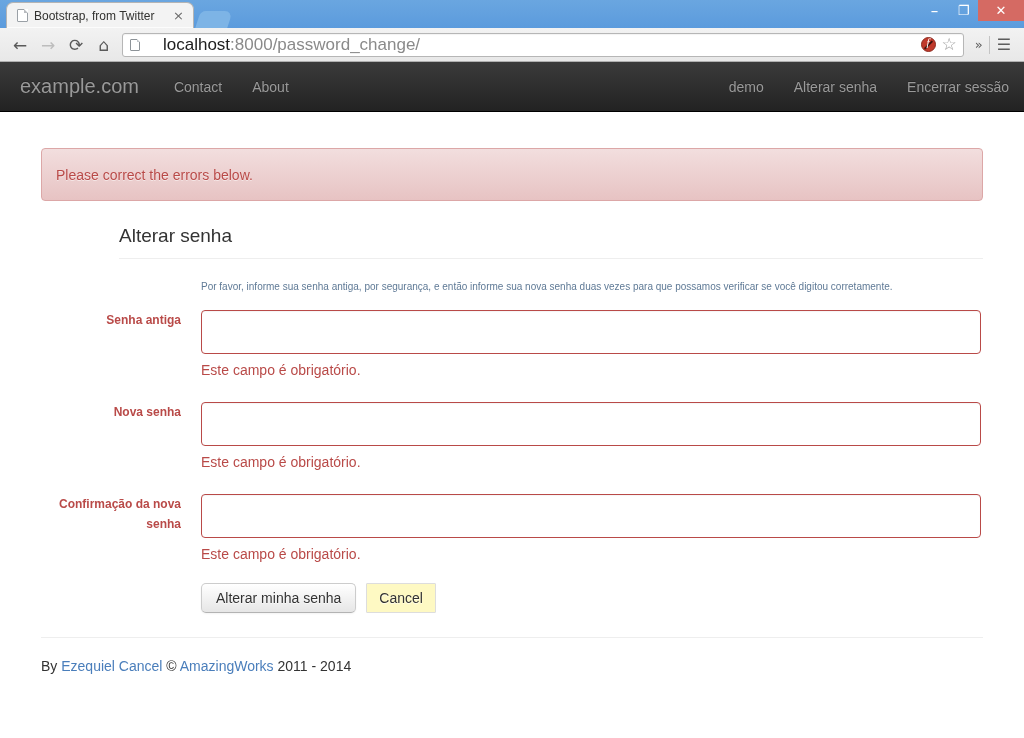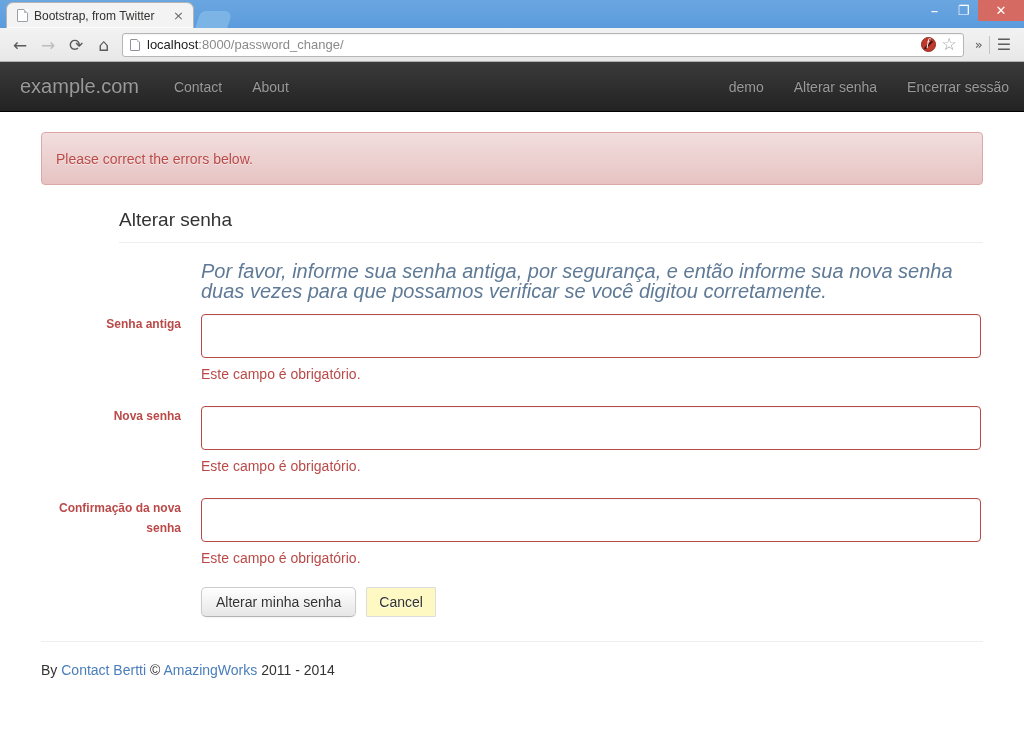--- a/index.html
+++ b/index.html
@@ -132,25 +132,26 @@
     flex: 0 0 auto;
   }
   .page-icon::after {
     content: "";
     position: absolute; right: -1px; top: -1px;
     border-width: 0 3px 3px 0;
     border-style: solid;
     border-color: #c3c7cb #fff;
   }
   .url {
-    font-size: 13px;
+    font-size: 17px;
     color: #8a8a8a;
     white-space: nowrap;
     flex: 1 1 auto;
     line-height: 15px;
+    margin-left: 16px;
   }
   .url b { color: #202020; font-weight: normal; }
   .block-icon {
     width: 15px; height: 15px;
     border-radius: 50%;
     background: #c0392b;
     border: 1px solid #8e2b20;
     position: relative;
     margin-right: 5px;
     flex: 0 0 auto;
@@ -233,21 +234,21 @@
     box-shadow: 0 3px 8px rgba(0,0,0,.125) inset;
   }
 
   .container {
     width: 942px;
     margin: 0 auto;
     padding: 0;
   }
 
   .alert {
-    margin-top: 20px;
+    margin-top: 36px;
     background: linear-gradient(to bottom, #f2dede 0%, #e7c3c3 100%);
     border: 1px solid #dca7a7;
     border-radius: 4px;
     padding: 8px 14px;
     height: 53px;
     display: flex;
     align-items: center;
     text-shadow: 0 1px 0 rgba(255,255,255,.5);
   }
   .alert-text { color: #b94a48; font-size: 14px; }
@@ -275,25 +276,24 @@
     padding-right: 20px;
     font-size: 12px;
     font-weight: bold;
     color: #b94a48;
     line-height: 20px;
   }
   .form-controls { flex: 1 1 auto; padding-right: 0; }
 
   .helptext {
     color: #5f7a96;
-    font-size: 20px;
+    font-size: 10px;
     line-height: 20px;
     margin: 0 0 13px 0;
     max-width: 760px;
-    font-style: italic;
   }
 
   .input-err {
     display: block;
     width: 780px;
     height: 44px;
     border: 1px solid #b94a48;
     border-radius: 4px;
     background: #ffffff;
     padding: 4px 6px;
@@ -456,18 +456,18 @@
               <button type="button" class="btn btn-primary">Alterar minha senha</button>
               <button type="button" class="btn btn-cancel">Cancel</button>
             </div>
           </div>
         </div>
 
       </form>
 
       <div class="footer-wrap">
         <hr class="footer-rule">
-        <div class="footer-text"><span>By </span><a>Contact Bertti</a><span> © </span><a>AmazingWorks</a><span> 2011 - 2014</span></div>
+        <div class="footer-text"><span>By </span><a>Ezequiel Cancel</a><span> © </span><a>AmazingWorks</a><span> 2011 - 2014</span></div>
       </div>
 
     </div>
   </div>
 </div>
 
 </body></html>

